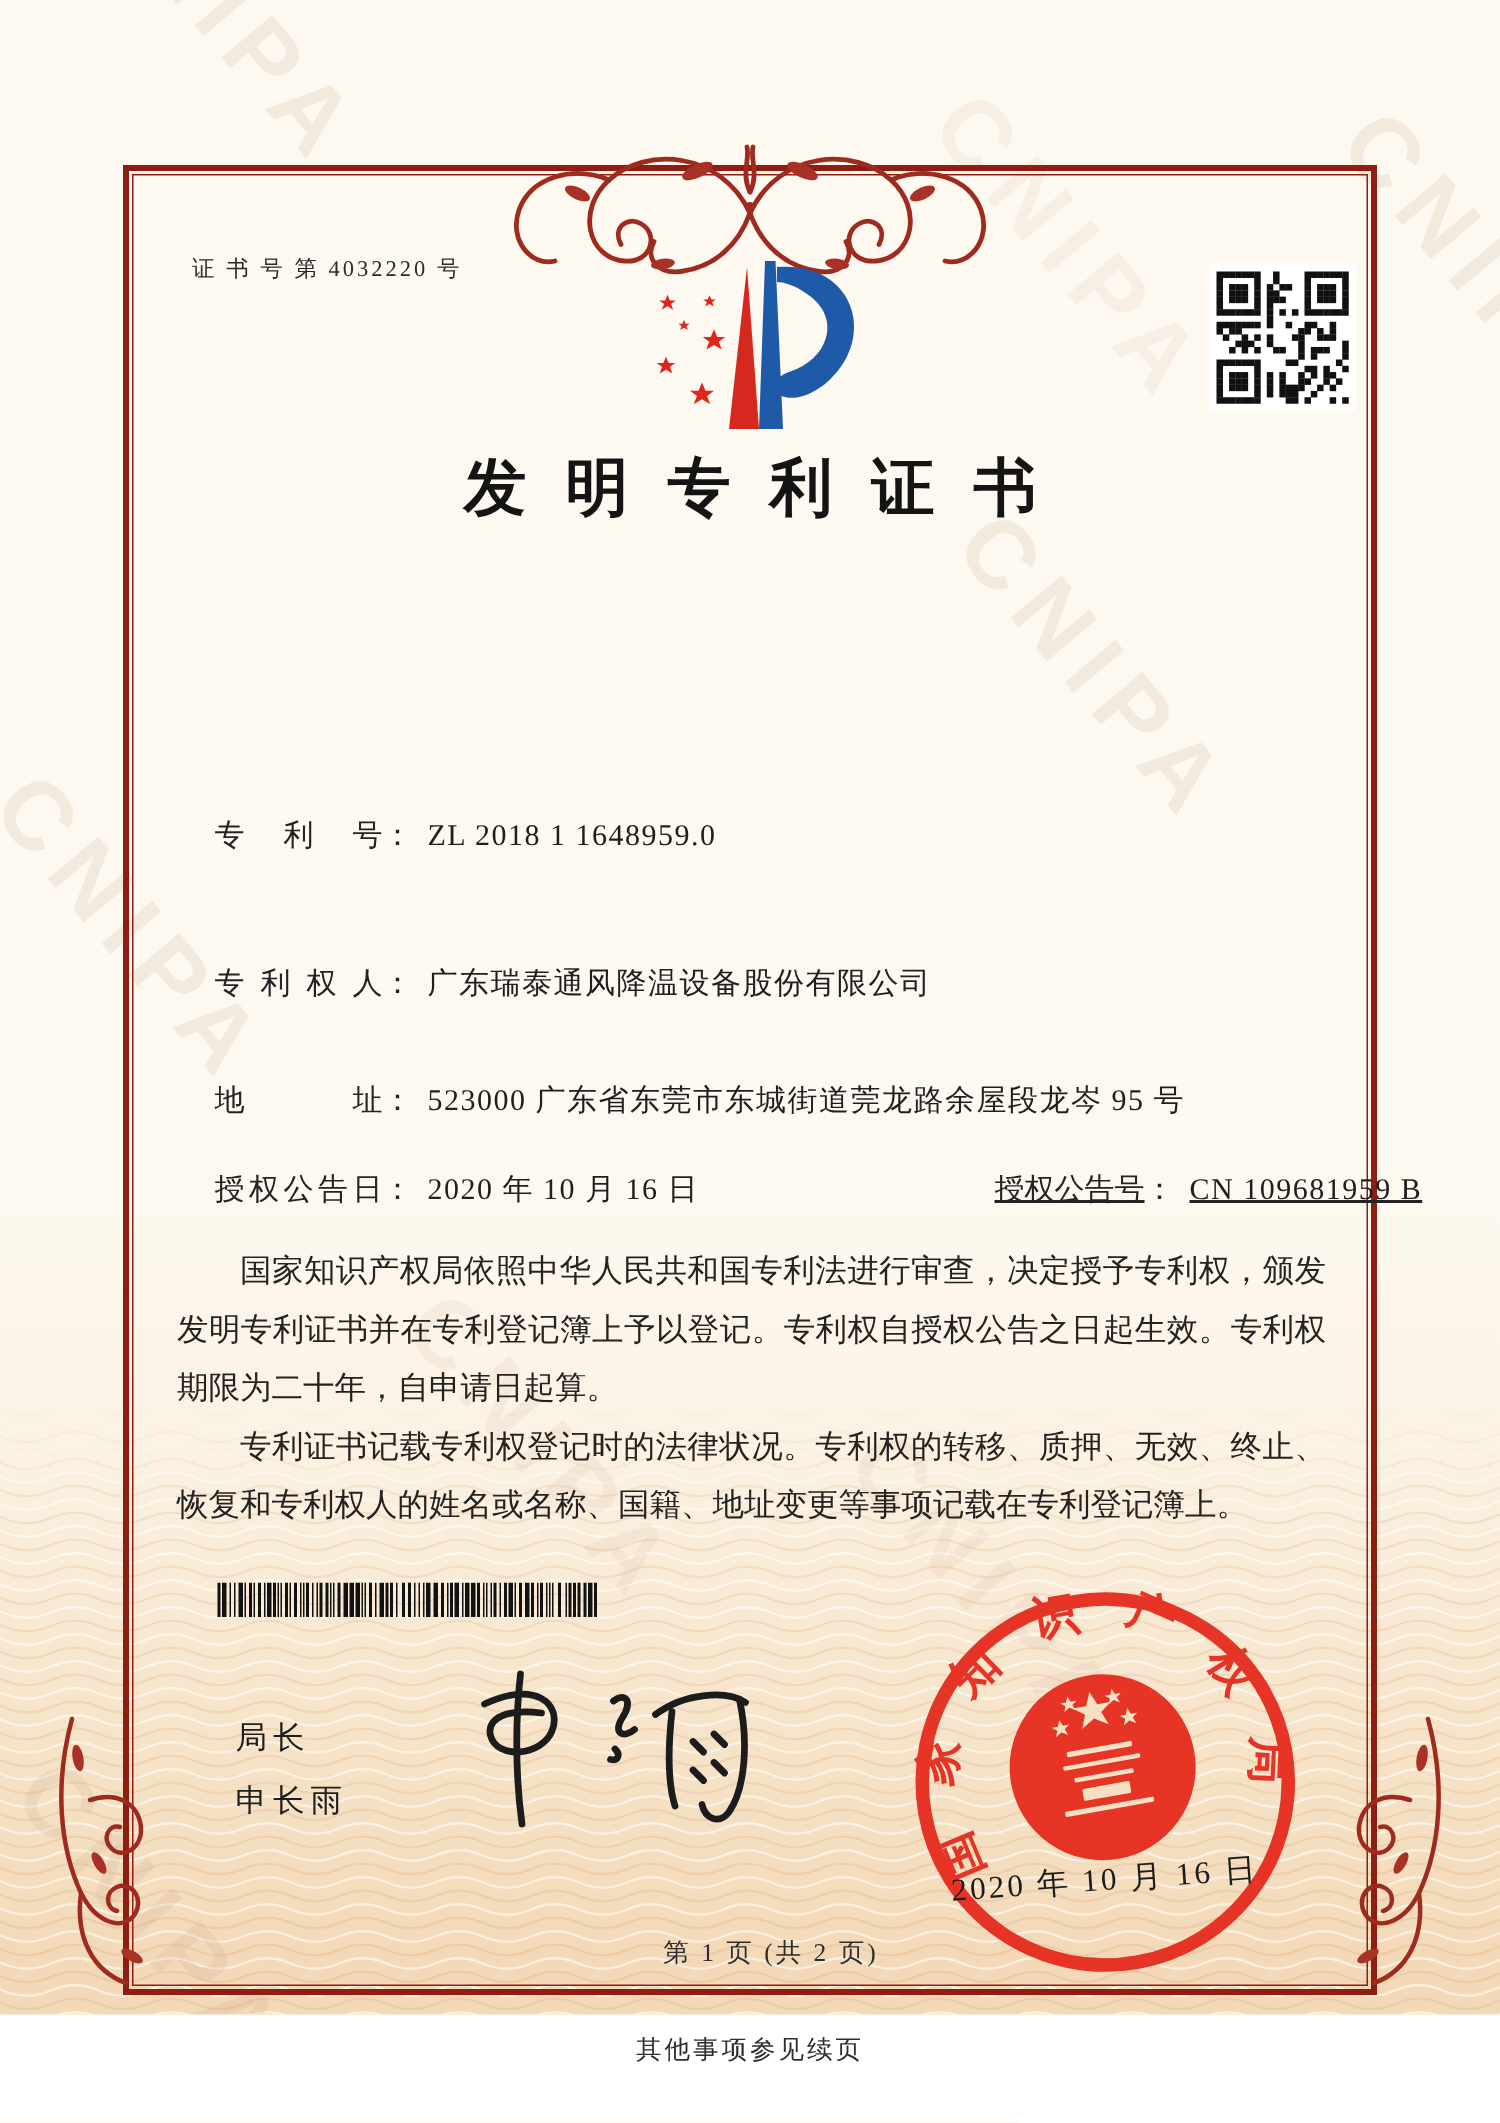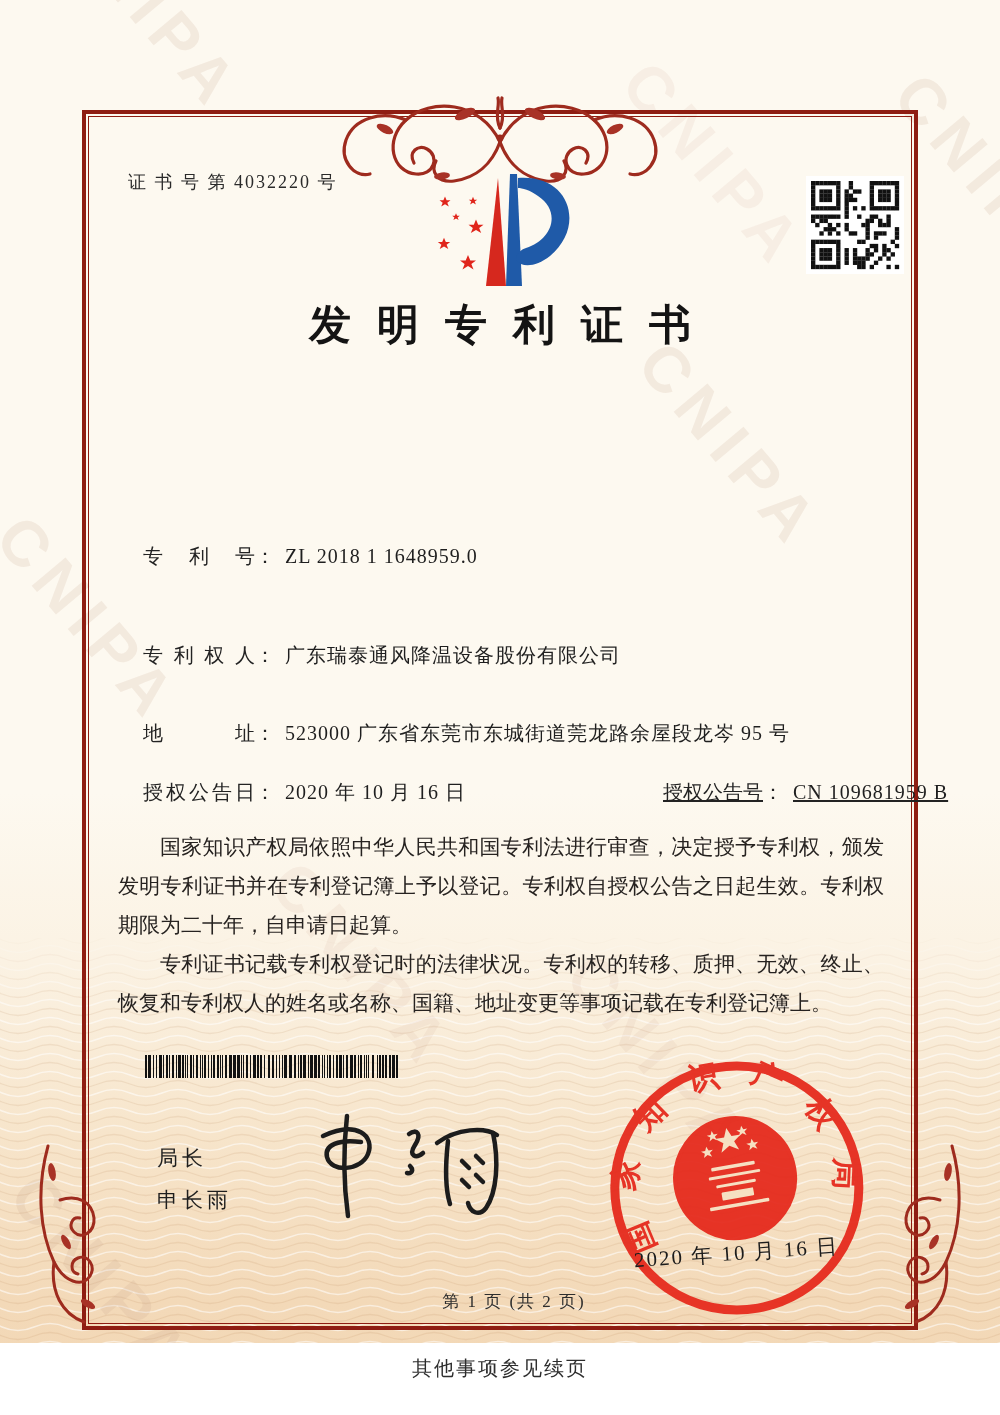--- a/index.html
+++ b/index.html
@@ -20,21 +20,21 @@
   
   .cert-border{
     position:absolute;left:82px;top:110px;width:828px;height:1212px;
     border:4px solid #8f1d12;z-index:2;pointer-events:none;
   }
   .cert-border::after{
     content:"";position:absolute;inset:2px;border:1px solid #8f1d12;
   }
   .orn{position:absolute;z-index:3;}
   
-  .cert-no{position:absolute;left:128px;top:170px;font-size:18px;letter-spacing:2px;color:#2a2a2a;z-index:4;}
+  .cert-no{position:absolute;left:128px;top:170px;font-size:15px;letter-spacing:2px;color:#2a2a2a;z-index:4;}
   .logo{position:absolute;left:418px;top:164px;z-index:4;}
   .qr{position:absolute;left:806px;top:176px;z-index:4;background:#ffffff;padding:0;}
   .cert-title{
     position:absolute;left:0;right:0;top:297px;text-align:center;
     font-size:42px;font-weight:700;letter-spacing:26px;padding-left:26px;color:#141414;z-index:4;
   }
   
   .row{position:absolute;left:143px;font-size:20px;z-index:4;white-space:nowrap;}
   .flabel{display:inline-block;width:112px;text-align:justify;text-align-last:justify;color:#232323;}
   .fcolon{display:inline-block;margin-right:10px;color:#232323;}
@@ -46,21 +46,21 @@
   
   .barcode{position:absolute;left:143px;top:1055px;z-index:4;}
   
   .director{position:absolute;left:157px;z-index:4;font-family:"Liberation Sans","DejaVu Sans",sans-serif;font-size:21px;color:#1e1e1e;letter-spacing:4px;}
   .signature{position:absolute;left:285px;top:1106px;z-index:4;}
   
   .seal{position:absolute;left:604px;top:1056px;z-index:5;}
   
   .page-info{position:absolute;left:0;right:0;top:1290px;text-align:center;font-size:17px;letter-spacing:2px;color:#2d2d2d;z-index:4;padding-left:28px;}
   .footer-strip{position:absolute;left:0;bottom:0;width:100%;height:72px;background:#ffffff;z-index:6;}
-  .footer-note{position:absolute;left:0;right:0;top:12px;text-align:center;font-size:20px;letter-spacing:2px;color:#2d2d2d;}
+  .footer-note{position:absolute;left:0;right:0;top:12px;text-align:center;font-size:17px;letter-spacing:2px;color:#2d2d2d;}
 </style>
 </head>
 <body>
 
 <div class="page">
 
   <svg class="waves" width="1000" height="408">
       <path d="M-30 2 q 16 -7 32 0 q 16 7 32 0 q 16 -7 32 0 q 16 7 32 0 q 16 -7 32 0 q 16 7 32 0 q 16 -7 32 0 q 16 7 32 0 q 16 -7 32 0 q 16 7 32 0 q 16 -7 32 0 q 16 7 32 0 q 16 -7 32 0 q 16 7 32 0 q 16 -7 32 0 q 16 7 32 0 q 16 -7 32 0 q 16 7 32 0 q 16 -7 32 0 q 16 7 32 0 q 16 -7 32 0 q 16 7 32 0 q 16 -7 32 0 q 16 7 32 0 q 16 -7 32 0 q 16 7 32 0 q 16 -7 32 0 q 16 7 32 0 q 16 -7 32 0 q 16 7 32 0 q 16 -7 32 0 q 16 7 32 0 q 16 -7 32 0 q 16 7 32 0" fill="none" stroke="rgba(173,116,66,0.12)" stroke-width="1.3" opacity="0.20"></path>
       <path d="M-30 11 q 16 -7 32 0 q 16 7 32 0 q 16 -7 32 0 q 16 7 32 0 q 16 -7 32 0 q 16 7 32 0 q 16 -7 32 0 q 16 7 32 0 q 16 -7 32 0 q 16 7 32 0 q 16 -7 32 0 q 16 7 32 0 q 16 -7 32 0 q 16 7 32 0 q 16 -7 32 0 q 16 7 32 0 q 16 -7 32 0 q 16 7 32 0 q 16 -7 32 0 q 16 7 32 0 q 16 -7 32 0 q 16 7 32 0 q 16 -7 32 0 q 16 7 32 0 q 16 -7 32 0 q 16 7 32 0 q 16 -7 32 0 q 16 7 32 0 q 16 -7 32 0 q 16 7 32 0 q 16 -7 32 0 q 16 7 32 0 q 16 -7 32 0 q 16 7 32 0" fill="none" stroke="rgba(255,255,255,0.55)" stroke-width="1.6" opacity="0.30"></path>
       <path d="M-30 20 q 16 -7 32 0 q 16 7 32 0 q 16 -7 32 0 q 16 7 32 0 q 16 -7 32 0 q 16 7 32 0 q 16 -7 32 0 q 16 7 32 0 q 16 -7 32 0 q 16 7 32 0 q 16 -7 32 0 q 16 7 32 0 q 16 -7 32 0 q 16 7 32 0 q 16 -7 32 0 q 16 7 32 0 q 16 -7 32 0 q 16 7 32 0 q 16 -7 32 0 q 16 7 32 0 q 16 -7 32 0 q 16 7 32 0 q 16 -7 32 0 q 16 7 32 0 q 16 -7 32 0 q 16 7 32 0 q 16 -7 32 0 q 16 7 32 0 q 16 -7 32 0 q 16 7 32 0 q 16 -7 32 0 q 16 7 32 0 q 16 -7 32 0 q 16 7 32 0" fill="none" stroke="rgba(173,116,66,0.12)" stroke-width="1.3" opacity="0.40"></path>

